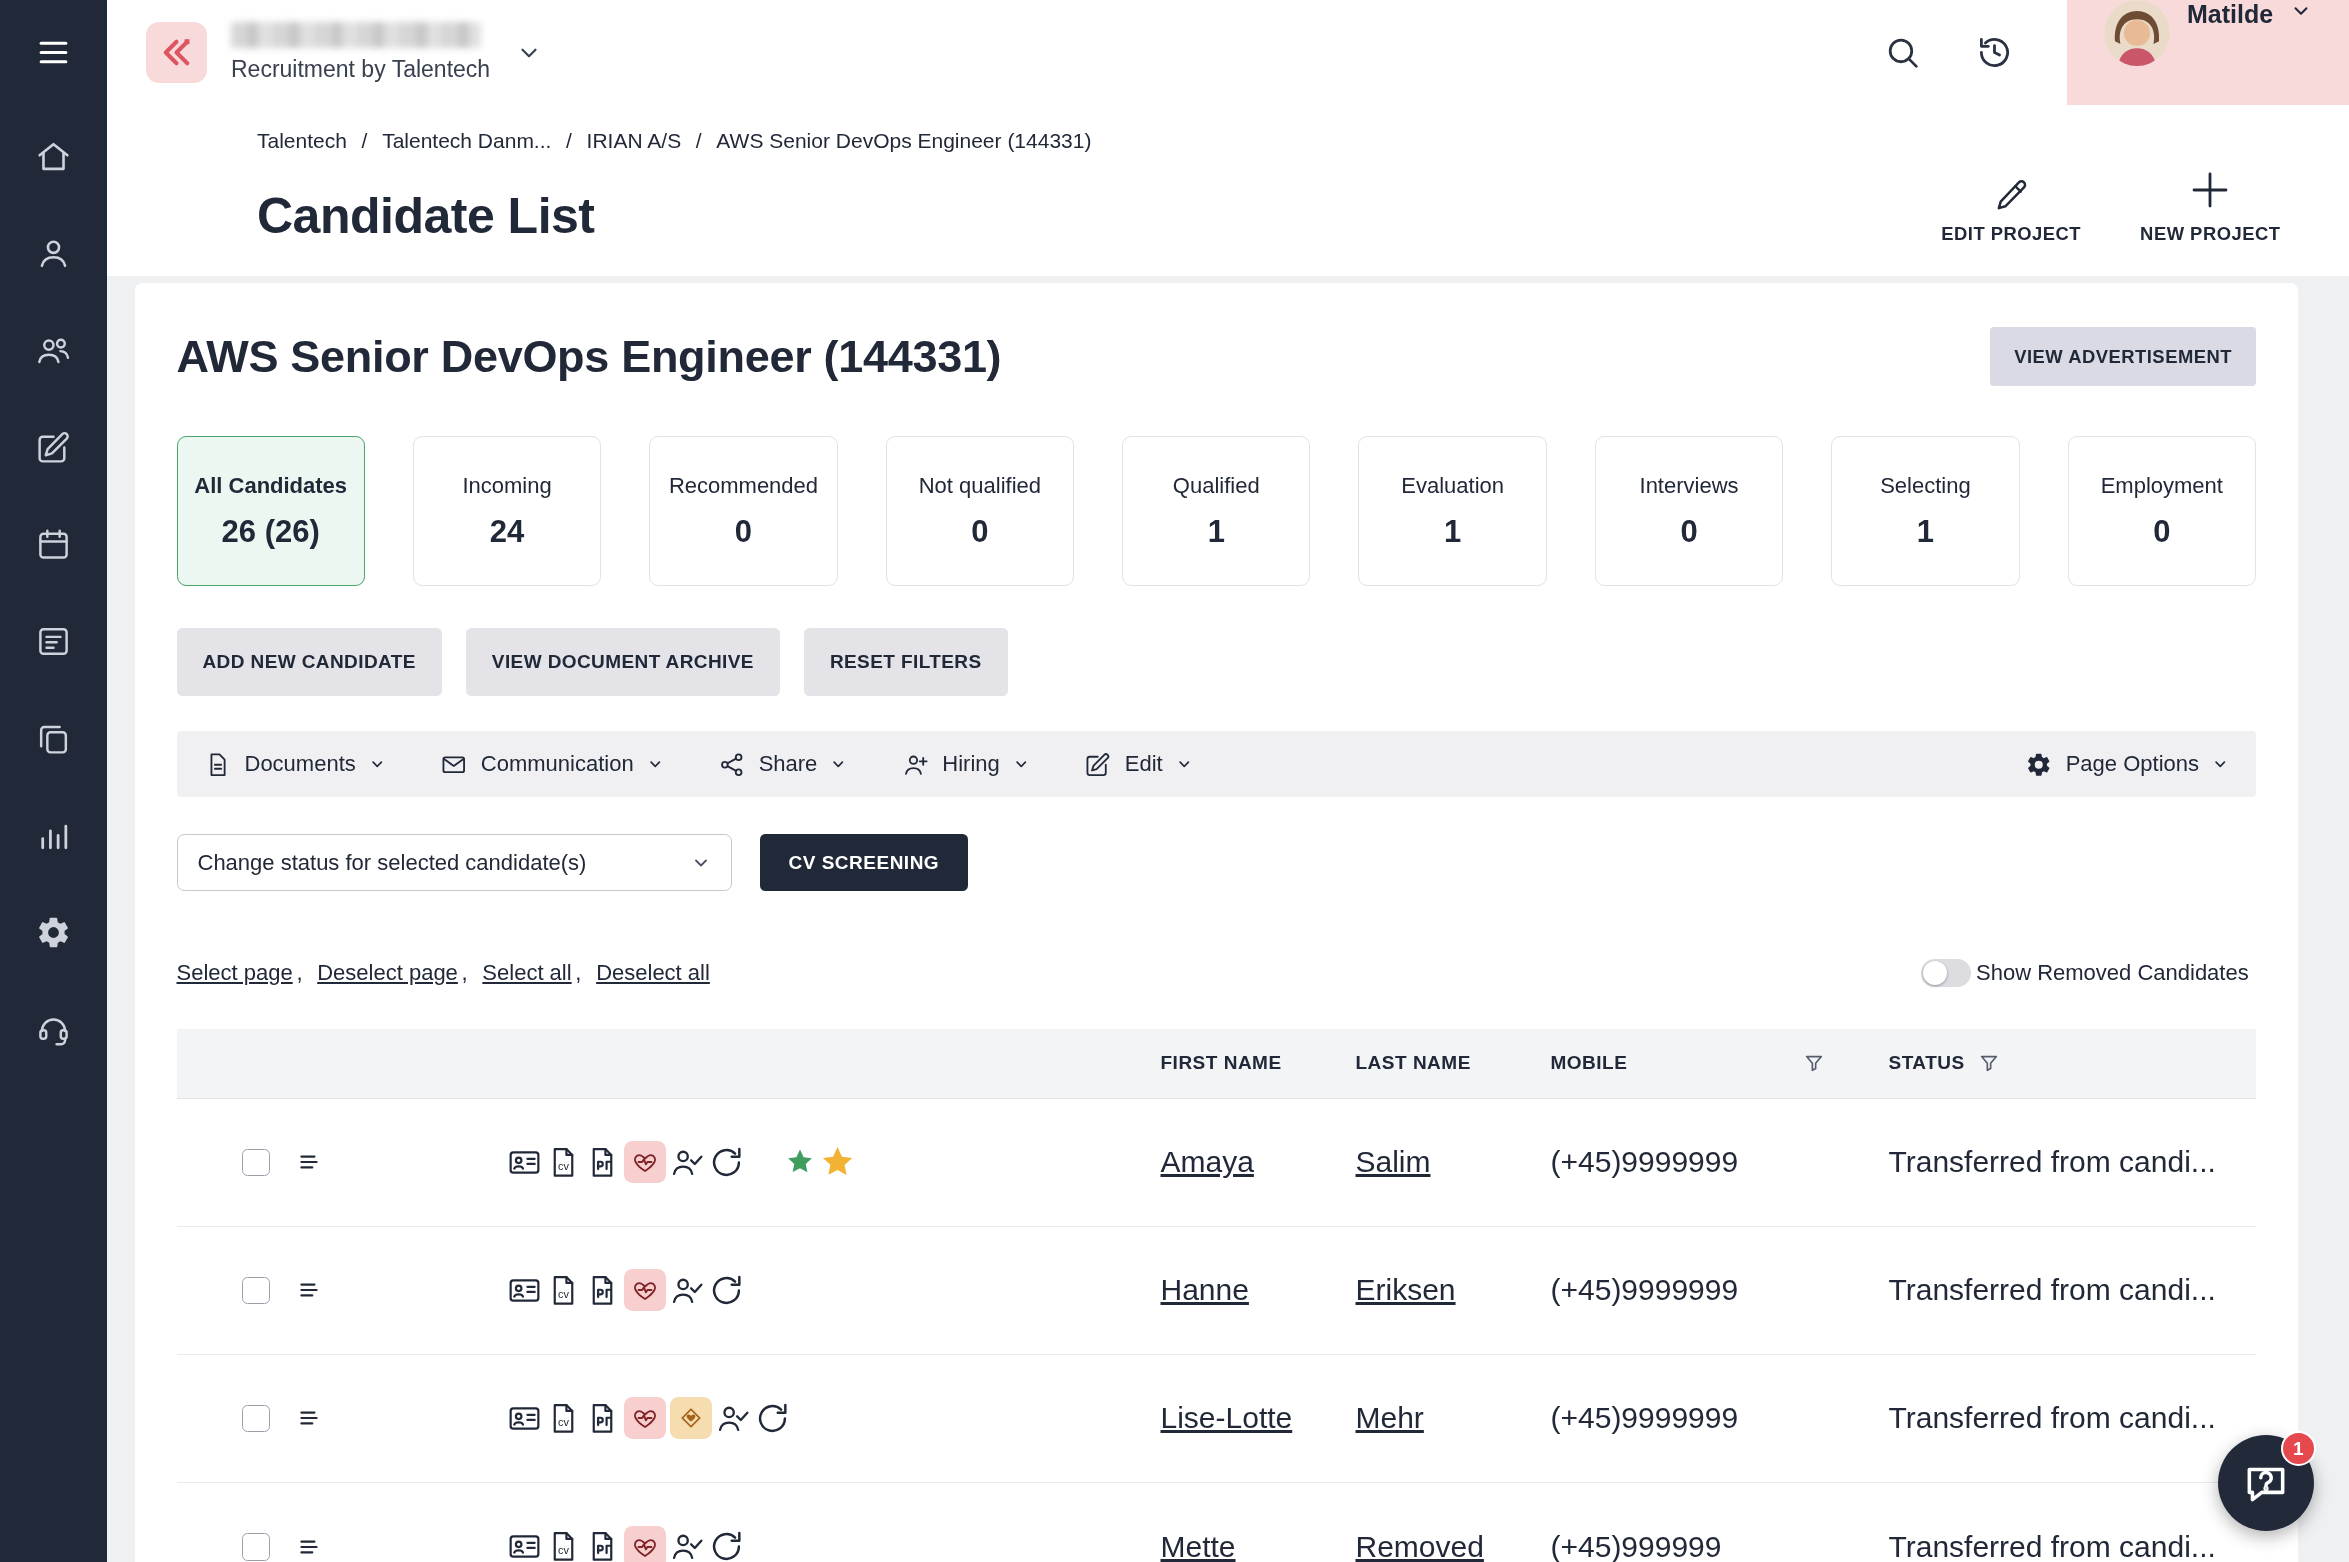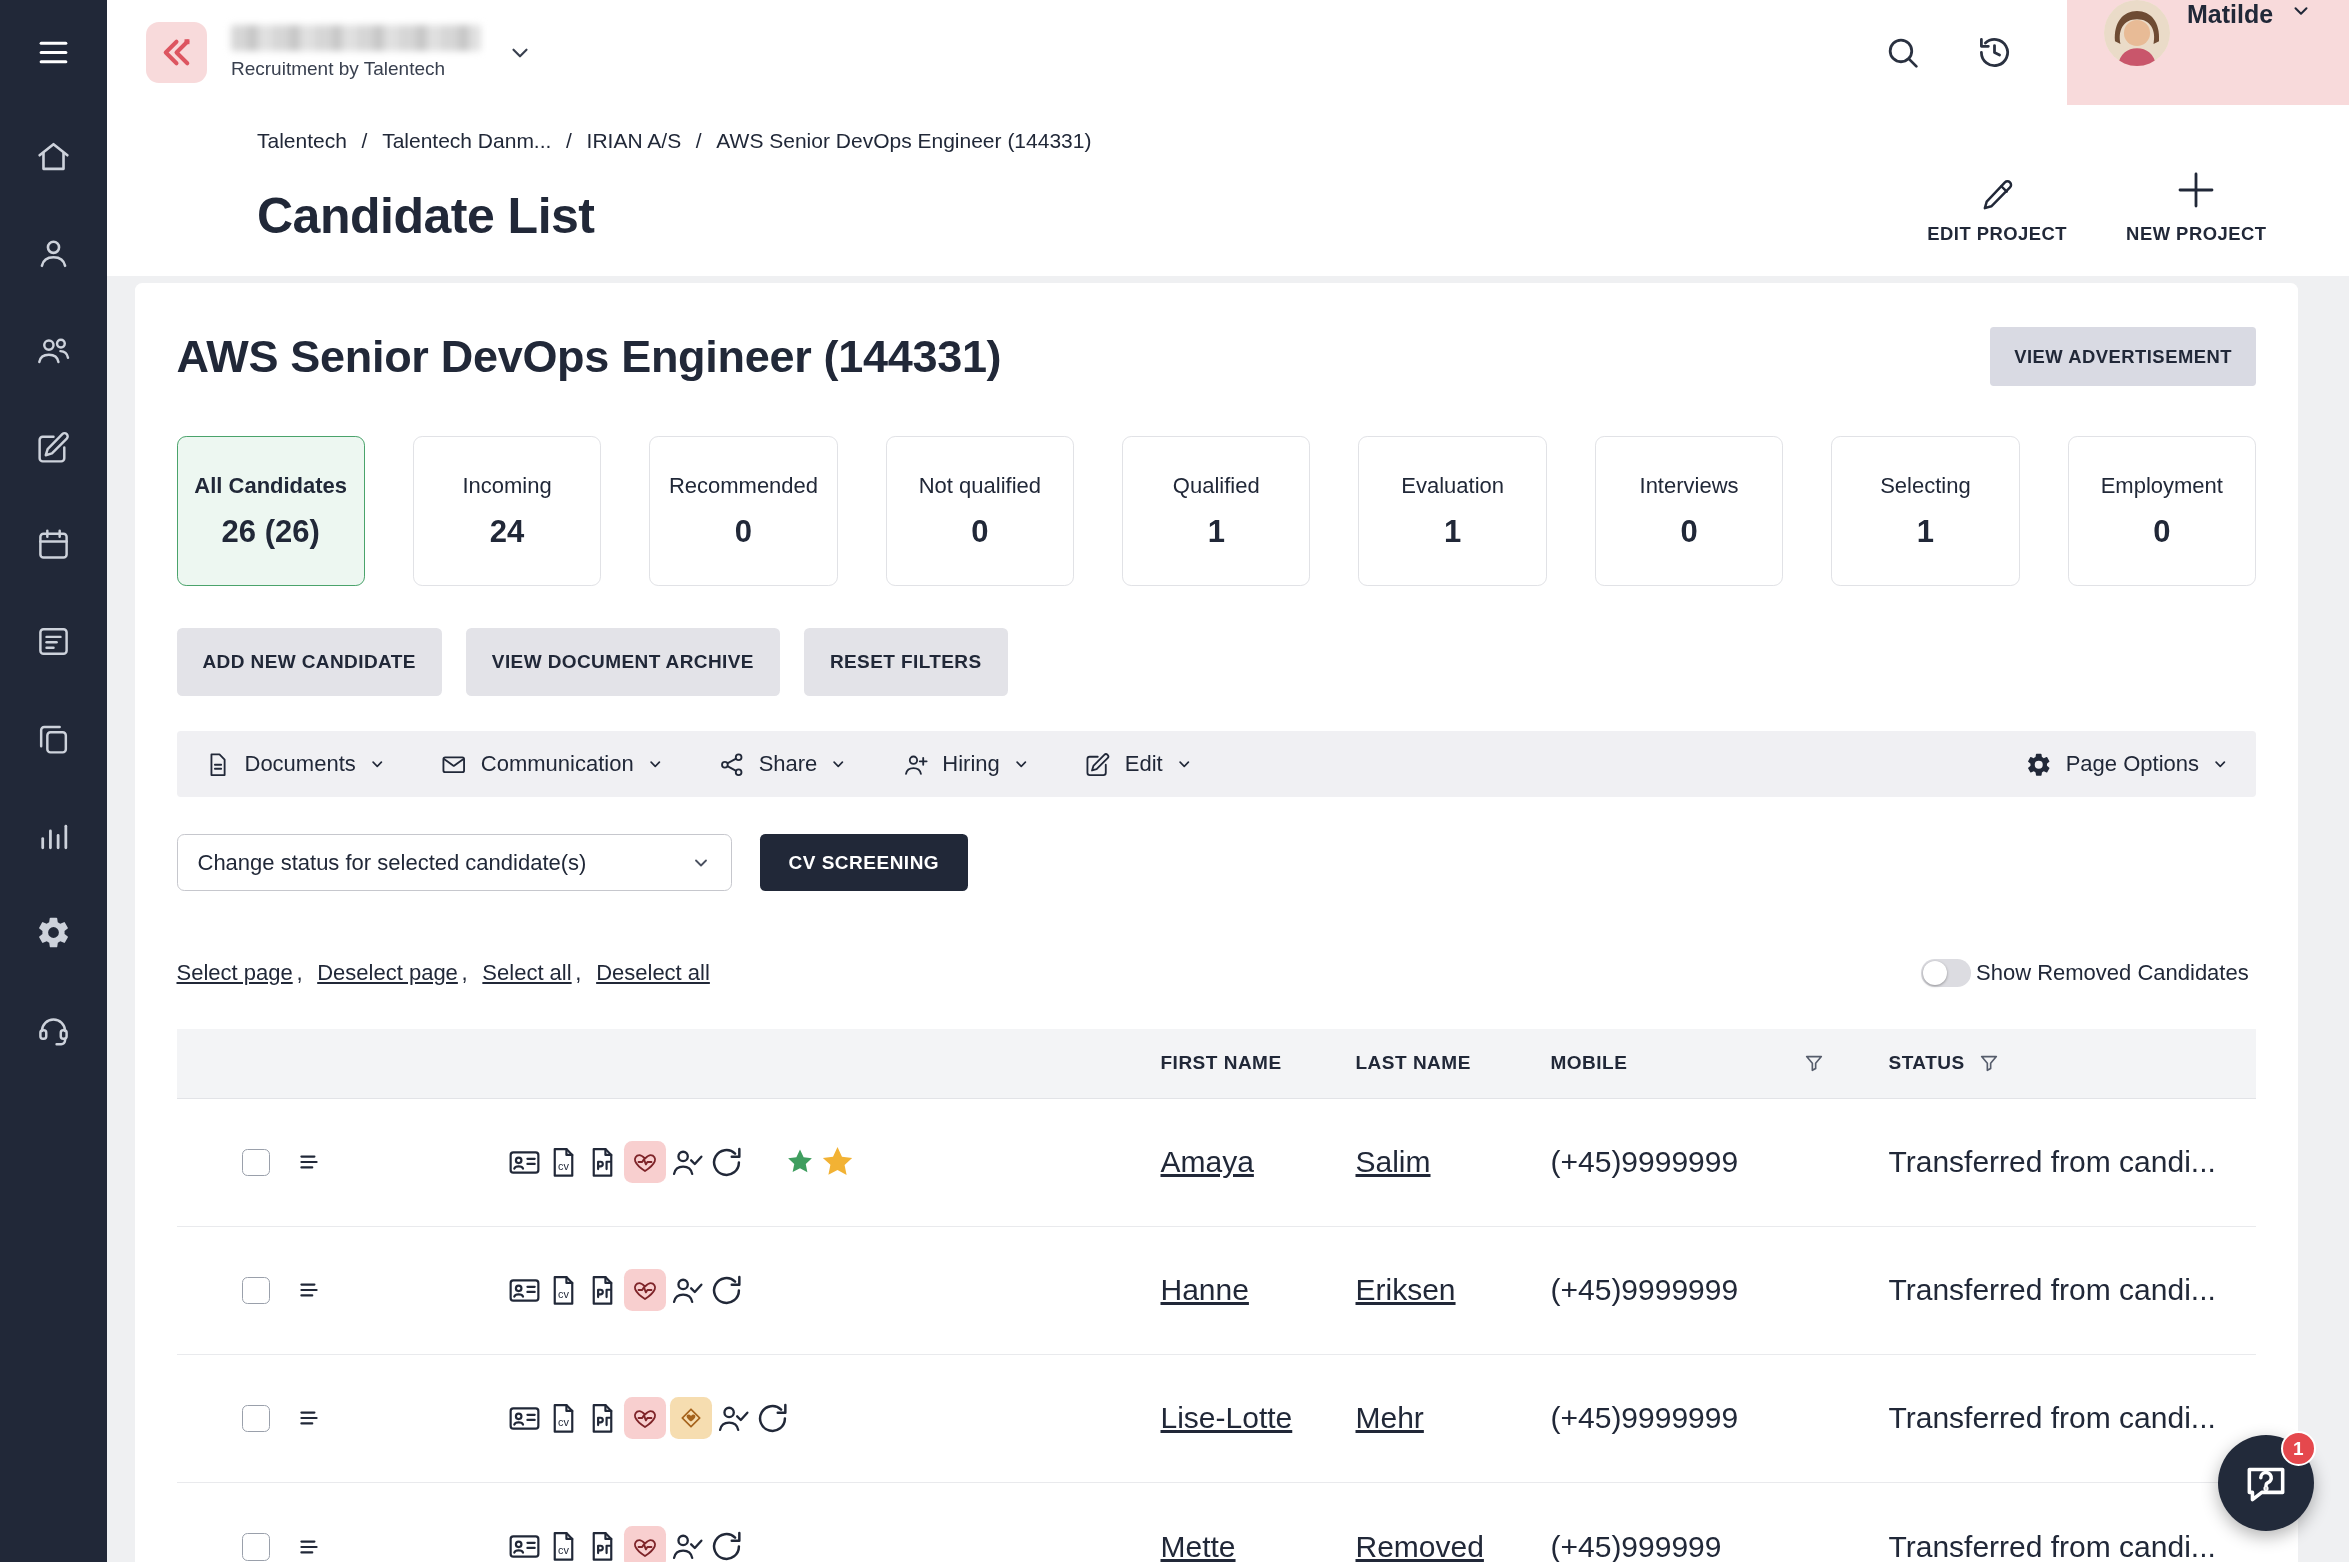--- a/index.html
+++ b/index.html
@@ -43,21 +43,21 @@
     display: flex; align-items: center; justify-content: center;
     color: var(--logo-pink, #dd5560);
   }
   .logo svg { width: 37px; height: 37px; }
   .brand-text { margin-left: 24px; }
   .company-blur {
     width: 250px; height: 26px; border-radius: 2.8px;
     background: repeating-linear-gradient(90deg, #d6d6d6 0 16.5px, #c7c7c7 16.5px 27.5px, #e0e0e0 27.5px 42px);
     filter: blur(3.7px);
   }
-  .brand-sub { font-size: 19px; color: #39404f; margin-top: 7.3px; }
+  .brand-sub { font-size: 23px; color: #39404f; margin-top: 7.3px; }
   .brand-chev { margin-left: 26px; color: #39404f; }
   .brand-chev svg { width: 26px; height: 26px; }
 
   .topbar-right { margin-left: auto; display: flex; align-items: center; height: 100%; }
   .tb-icon-btn {
     background: none; border: none; cursor: pointer; color: #2a3140;
     width: 66px; height: 66px; display: flex; align-items: center; justify-content: center;
   }
   .tb-icon-btn svg { width: 37px; height: 37px; }
   .tb-icon-btn + .tb-icon-btn { margin-left: 26px; }
@@ -65,21 +65,21 @@
     width: 282px; height: 105px; margin-left: 40px;
     background: var(--pink-bg, #f8dadb);
     display: flex; align-items: flex-start; justify-content: center; gap: 16.5px;
     cursor: pointer;
   }
   .avatar { width: 66px; height: 66px; border-radius: 50%; overflow: hidden; background: #f1e4d4; }
   .user-name { font-size: 25px; font-weight: 700; }
   .user-chev svg { width: 22px; height: 22px; }
 
   
-  .page-head { background: #ffffff; padding: 24px 55px 31px 150px; flex: 0 0 auto; }
+  .page-head { background: #ffffff; padding: 24px 41px 31px 150px; flex: 0 0 auto; }
   .breadcrumb { display: flex; align-items: center; font-size: 21px; }
   .crumb { color: #212838; text-decoration: none; cursor: pointer; }
   .crumb.current { cursor: default; }
   .crumb:not(.current)::after { content: "/"; margin: 0 14.7px; color: #212838; }
   .title-row { display: flex; align-items: flex-end; margin-top: 13px; }
   .page-title { font-size: 50px; font-weight: 700; letter-spacing: -0.5px; }
   .head-actions { margin-left: auto; display: flex; align-items: flex-end; gap: 59px; margin-right: 27.5px; }
   .head-action {
     background: none; border: none; cursor: pointer; color: #212838;
     display: flex; flex-direction: column; align-items: center; gap: 9.2px;

